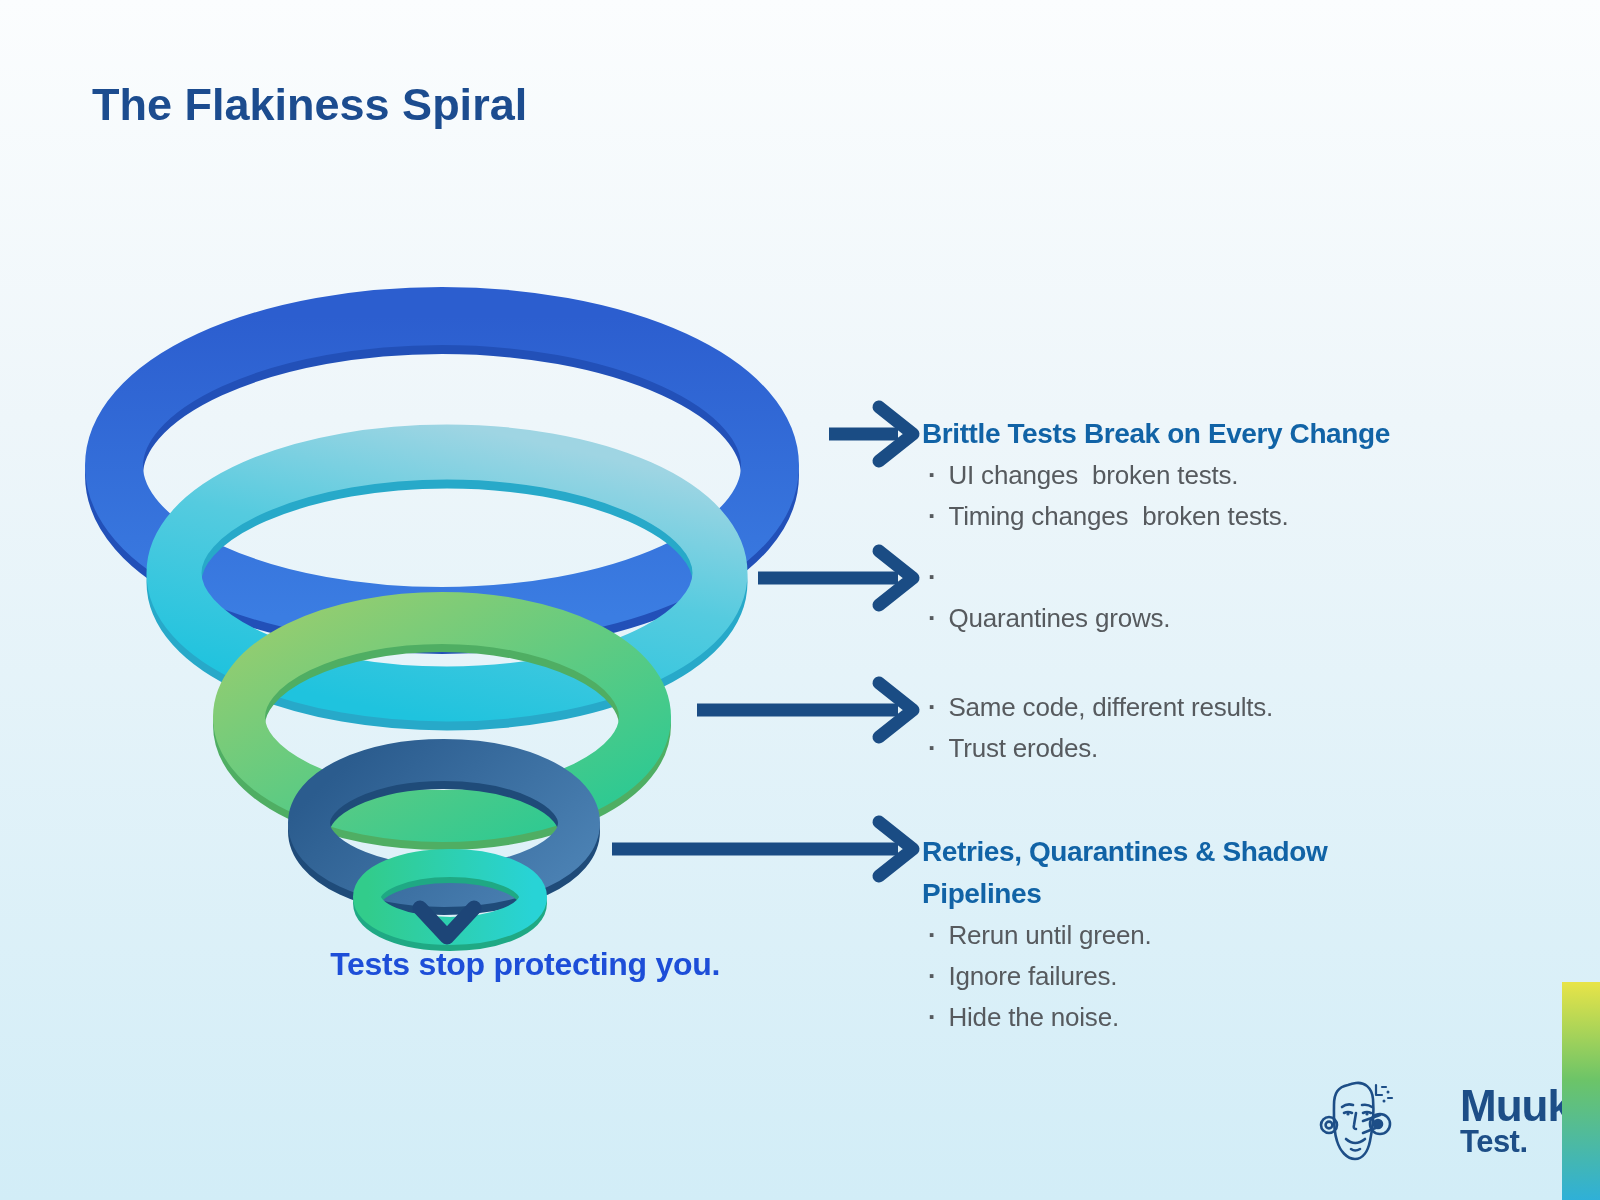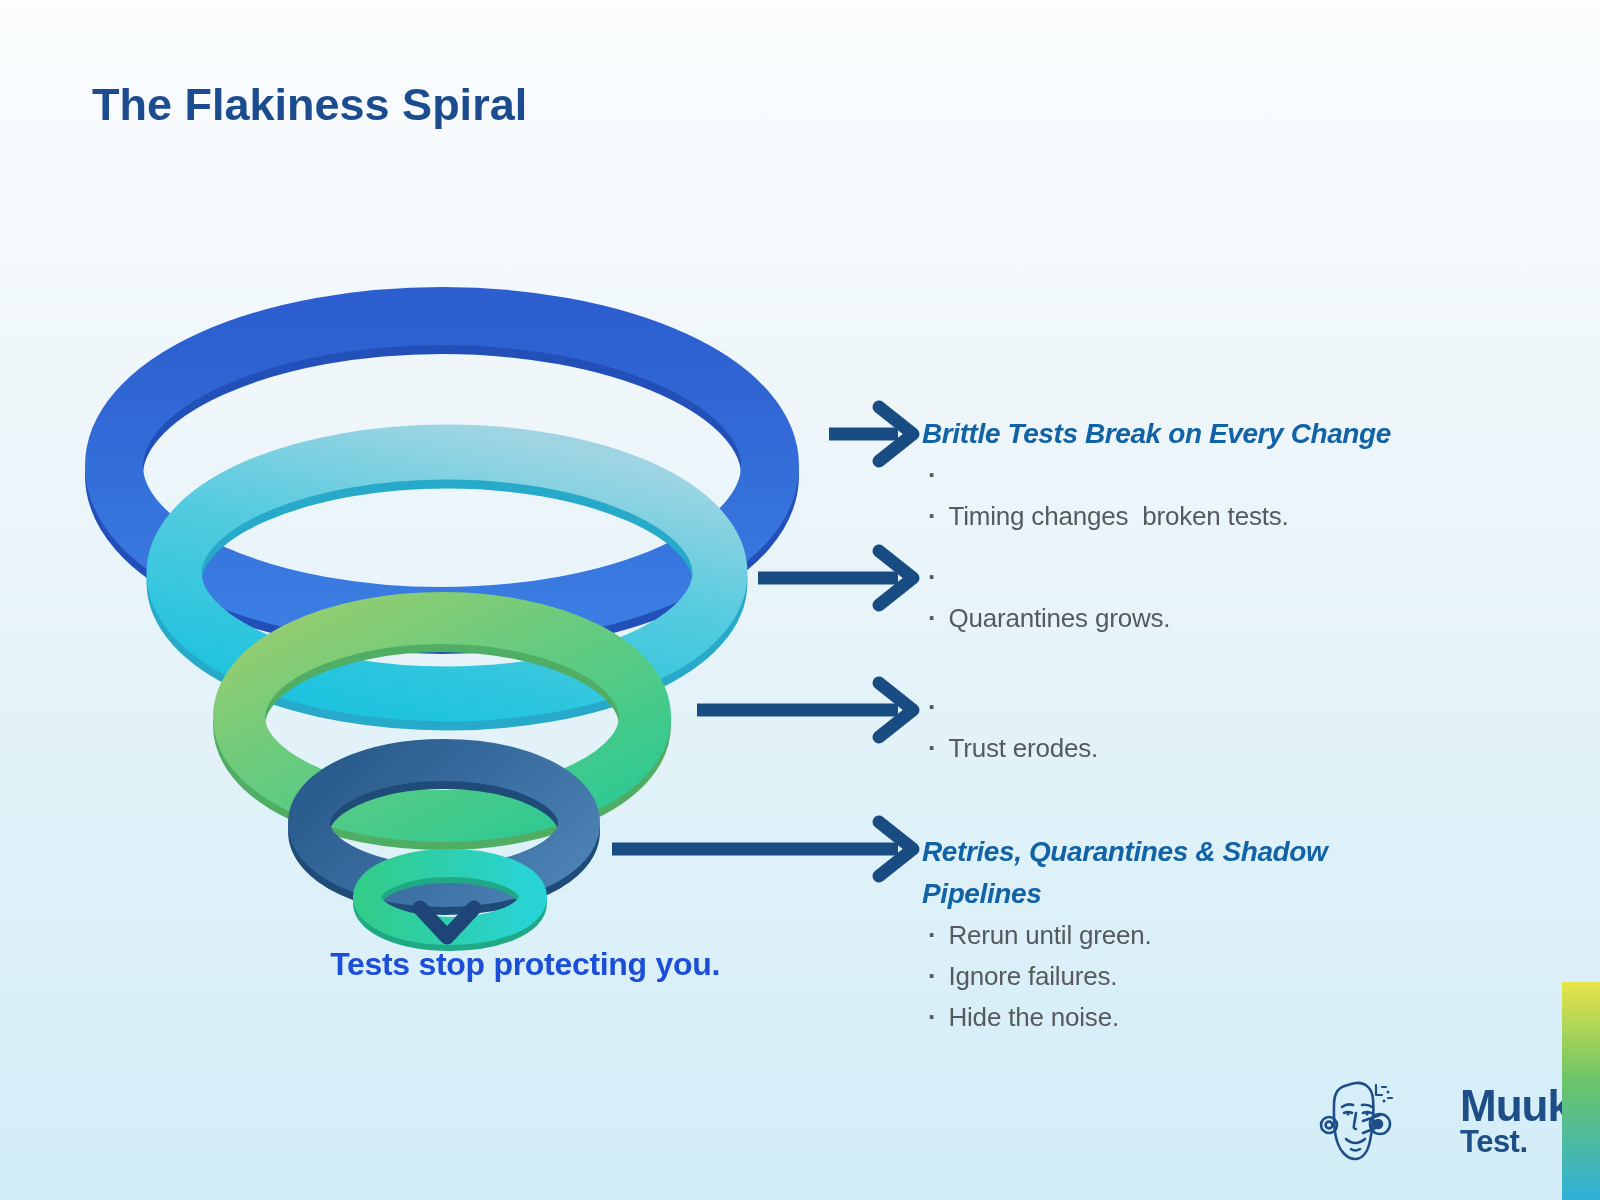--- a/index.html
+++ b/index.html
@@ -13,21 +13,21 @@
   #page-title{
     left:92px;top:68px;font-size:45px;line-height:74px;font-weight:bold;
     color:#1c4c8f;letter-spacing:0px;margin:0;
   }
   
   #spiral-svg{left:0;top:0;}
   
   .callout{left:922px;width:560px;}
   .callout h3{
     margin:0;font-size:28px;line-height:42px;font-weight:bold;
-    color:#1163a6;letter-spacing:-0.4px;font-style:italic;
+    color:#1163a6;letter-spacing:-0.4px;
   }
   .callout ul{list-style:none;margin:0;padding:0;}
   .callout li{
     font-size:26px;line-height:41px;color:#565a5e;letter-spacing:-0.2px;
     display:flex;align-items:baseline;
   }
   .callout li .dot{color:#565a5e;margin:0 12px 0 6px;font-weight:bold;}
   .callout li .btxt{white-space:pre-wrap;}
   #callout-1{top:413px;}
   #callout-2{top:557px;}
@@ -124,20 +124,21 @@
   </g>
 
   <path d="M 420 908 L 447 937 L 474 908" fill="none" stroke="#1d4577" stroke-width="15" stroke-linecap="round" stroke-linejoin="round"></path>
 </svg>
 
 <div id="callout-1" class="callout abs">
   <h3>Brittle Tests Break on Every Change</h3>
   <ul>
     <li>
         <span class="dot">·</span>
+        <span class="btxt">UI changes  broken tests.</span>
       </li>
     <li>
         <span class="dot">·</span>
         <span class="btxt">Timing changes  broken tests.</span>
       </li>
   </ul>
 </div>
 
 <div id="callout-2" class="callout abs">
   <ul>
@@ -148,20 +149,21 @@
         <span class="dot">·</span>
         <span class="btxt">Quarantines grows.</span>
       </li>
   </ul>
 </div>
 
 <div id="callout-3" class="callout abs">
   <ul>
     <li>
         <span class="dot">·</span>
+        <span class="btxt">Same code, different results.</span>
       </li>
     <li>
         <span class="dot">·</span>
         <span class="btxt">Trust erodes.</span>
       </li>
   </ul>
 </div>
 
 <div id="callout-4" class="callout abs">
   <h3>Retries, Quarantines &amp; Shadow Pipelines</h3>

